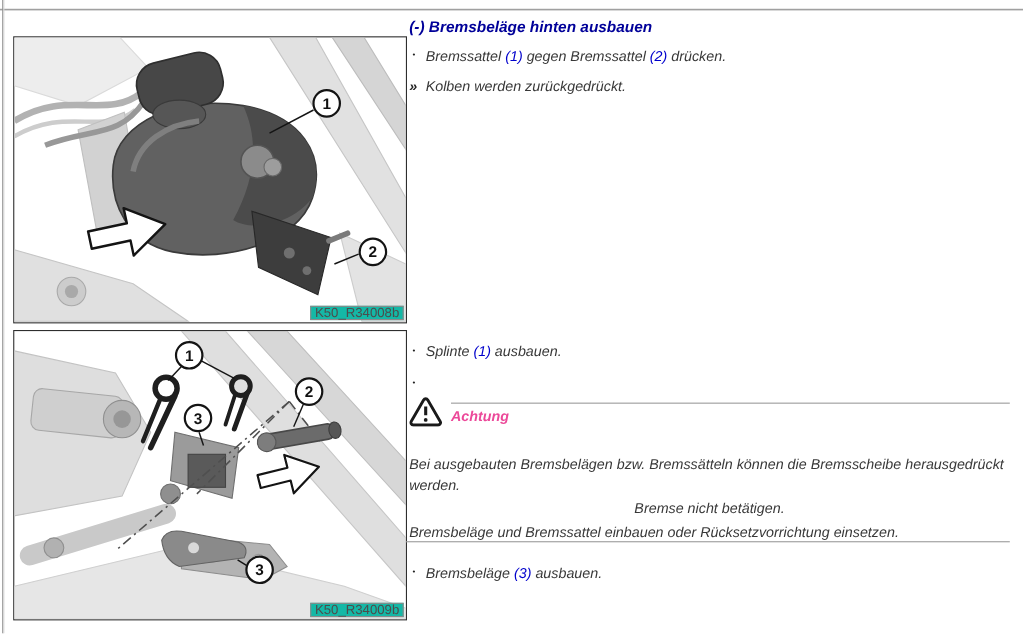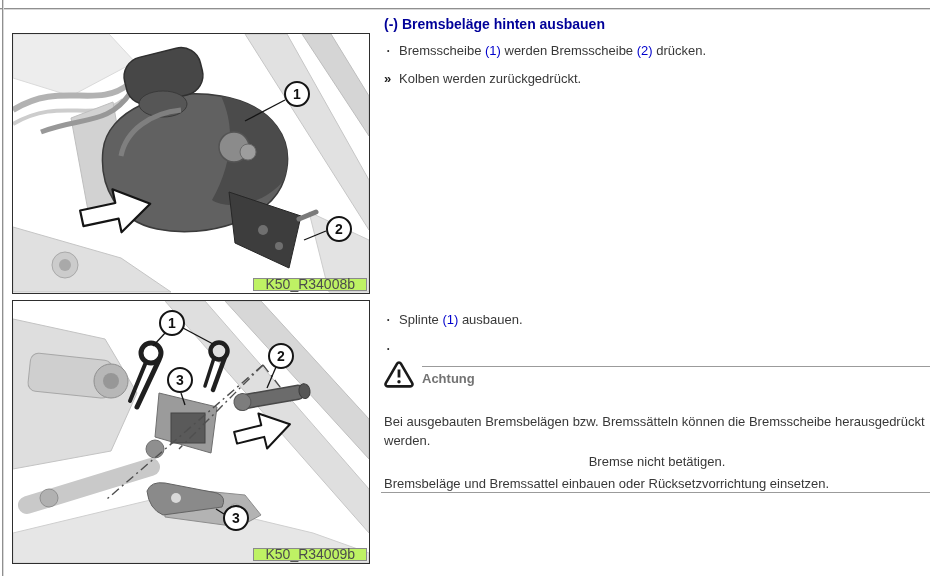--- a/index.html
+++ b/index.html
@@ -20,36 +20,36 @@
   #fig2 { top:300px; height:262px; }
   figure.fig svg { position:absolute; left:0; top:0; }
   .callout {
     position:absolute; width:26px; height:26px; box-sizing:border-box;
     border:2px solid #141414; border-radius:50%; background:#fff;
     display:flex; align-items:center; justify-content:center;
     font-size:14px; font-weight:bold; color:#111; line-height:1;
   }
   .figcap {
     position:absolute; right:2px; bottom:2px; border:1px solid #8a8a8a;
-    background:#bef264; color:#4c4c4c; font-size:14px; line-height:11px; padding:0 11px;
+    background:#14b8a6; color:#4c4c4c; font-size:12px; line-height:11px; padding:0 3px;
   }
 
   
-  .content { position:absolute; left:384px; top:0; width:546px; height:487px; font-size:13px; }
+  .content { position:absolute; left:372px; top:0; width:546px; height:487px; font-size:13px;font-style:italic; }
   .heading { position:absolute; left:0; top:7px; font-size:14px; font-weight:bold; color:var(--heading,#000099); white-space:nowrap; }
   .step { position:absolute; left:0; right:0; padding-left:15px; line-height:17px; }
   .step .bullet { position:absolute; left:3px; top:0px; font-size:7px; color:#222; }
   .step .marker { position:absolute; left:0; top:0; font-weight:bold; color:#222; }
   .para { position:absolute; left:0; width:546px; line-height:19px; }
   .ref { color:var(--link,#0000cc); text-decoration:none; cursor:pointer; }
   .rule { position:absolute; height:1px; background:#9b9b9b; }
   .rule-warn-top { left:38px; top:366px; width:508px; }
   .rule-warn-bottom { left:-3px; top:492px; width:549px; }
   .warn-tri { position:absolute; left:0; top:360px; width:30px; height:28px; }
-  .warn-title { position:absolute; left:38px; top:371px; font-weight:bold; color:#737373; }
+  .warn-title { position:absolute; left:38px; top:371px; font-weight:bold; color:#ec4899; }
 </style>
 </head>
 <body>
 
 <div class="pane-top"></div>
 <div class="pane-top2"></div>
 <div class="pane-left"></div>
 <div class="pane-left2"></div>
 
 <figure class="fig" id="fig1">
@@ -172,21 +172,21 @@
   <div class="callout" style="left:210px; top:204px;">3</div>
   <figcaption class="figcap">K50_R34009b</figcaption>
 </figure>
 
 <div class="content">
 
   <h1 class="heading">(-) Bremsbeläge hinten ausbauen</h1>
 
   <div class="step" style="top:42px;">
     <span class="bullet">•</span>
-    <span><span>Bremsscheibe </span><a class="ref">(1)</a><span> werden Bremsscheibe </span><a class="ref">(2)</a><span> drücken.</span></span>
+    <span><span>Bremssattel </span><a class="ref">(1)</a><span> gegen Bremssattel </span><a class="ref">(2)</a><span> drücken.</span></span>
   </div>
 
   <div class="step" style="top:70px;">
     <span class="marker">»</span>
     <span>Kolben werden zurückgedrückt.</span>
   </div>
 
   <div class="step" style="top:311px;">
     <span class="bullet">•</span>
     <span><span>Splinte </span><a class="ref">(1)</a><span> ausbauen.</span></span>
@@ -203,14 +203,18 @@
   </svg>
   <div class="rule rule-warn-top"></div>
   <div class="warn-title">Achtung</div>
 
   <p class="para" style="top:399px;">Bei ausgebauten Bremsbelägen bzw. Bremssätteln können die Bremsscheibe herausgedrückt werden.</p>
   <p class="para" style="top:439px;text-align:center;">Bremse nicht betätigen.</p>
   <p class="para" style="top:461px;">Bremsbeläge und Bremssattel einbauen oder Rücksetzvorrichtung einsetzen.</p>
 
   <div class="rule rule-warn-bottom"></div>
 
+  <div class="step" style="top:512px;">
+    <span class="bullet">•</span>
+    <span><span>Bremsbeläge </span><a class="ref">(3)</a><span> ausbauen.</span></span>
+  </div>
 
 </div>
 
 </body></html>

